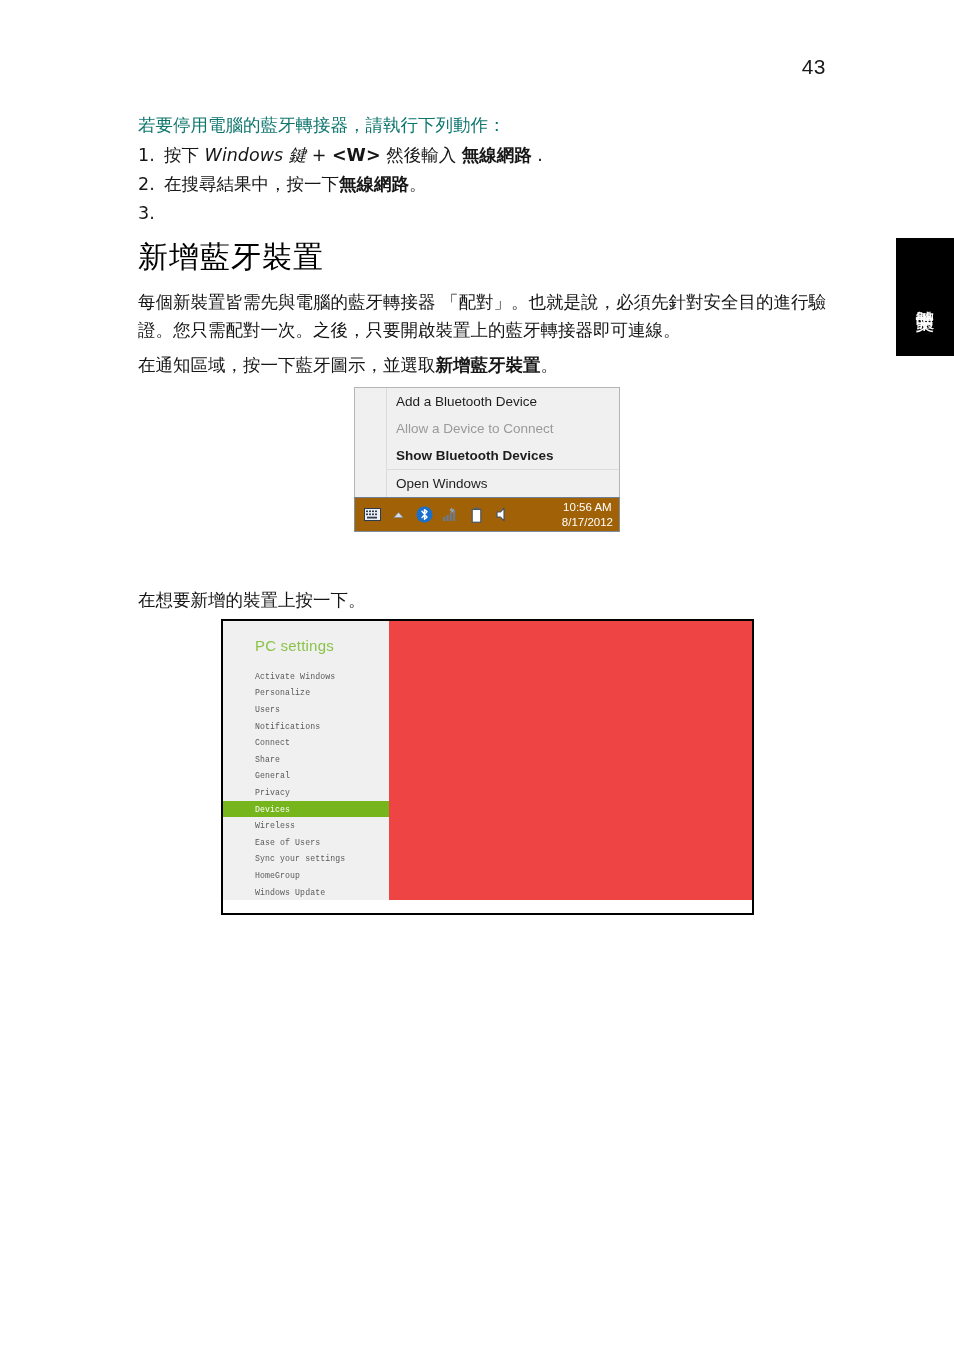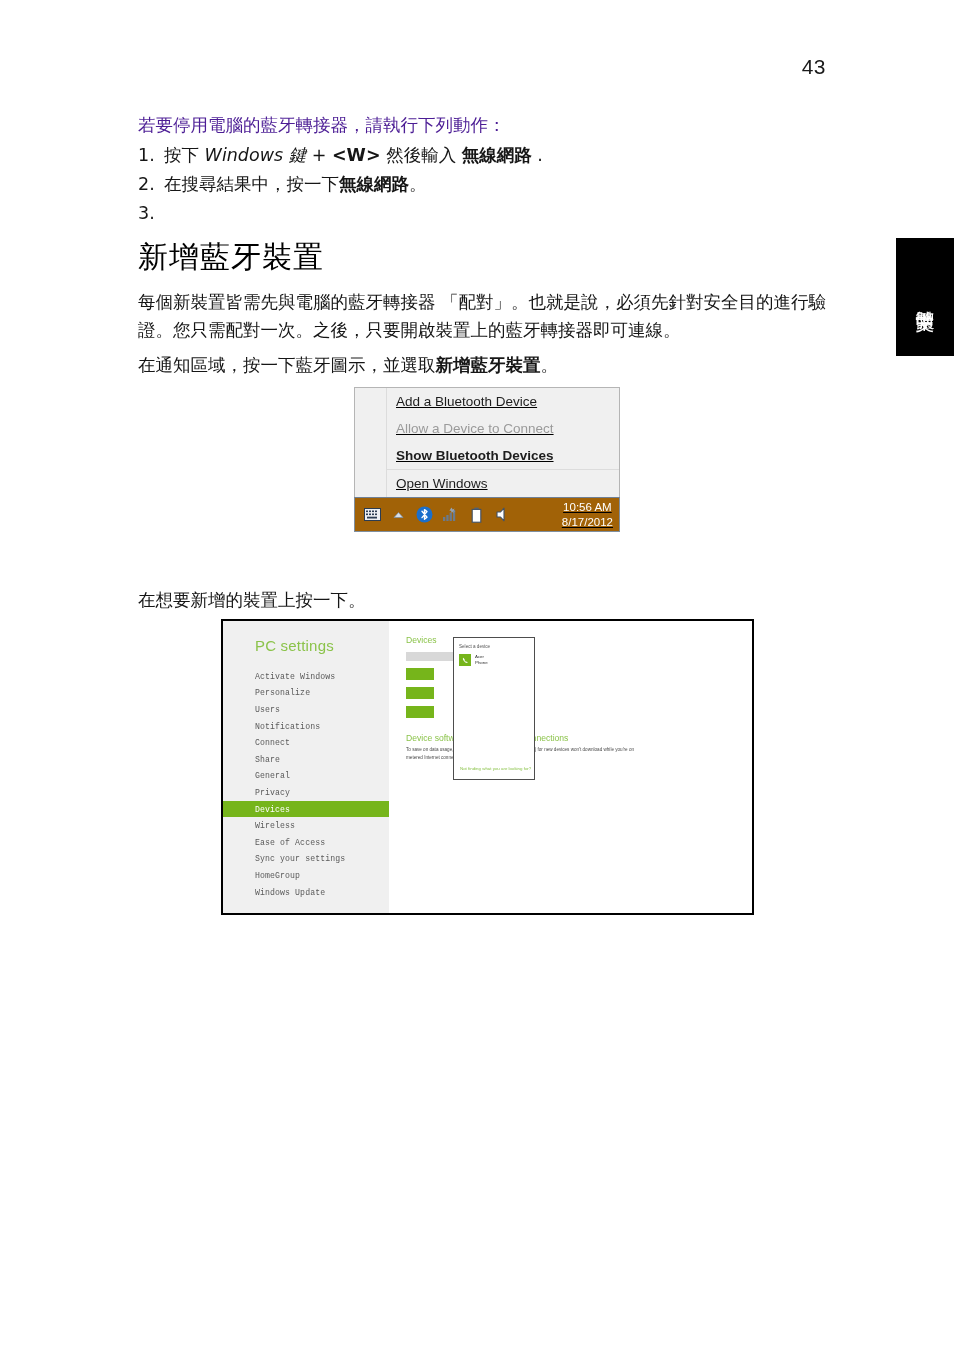--- a/index.html
+++ b/index.html
@@ -51,21 +51,21 @@
   
   .content {
     position: absolute;
     left: 138px;
     top: 112px;
     width: 700px;
   }
   .intro-line {
     font-size: 17.5px;
     line-height: 1.55;
-    color: #4c1d95;
+    color: #0f766e;
     font-family: "DejaVu Sans", sans-serif;
   }
   ol.steps {
     margin: 2px 0 0 0;
     padding: 0;
     list-style: none;
   }
   ol.steps li {
     font-size: 17.5px;
     line-height: 1.65;
@@ -97,21 +97,20 @@
     color: #161616;
     font-family: "DejaVu Sans", sans-serif;
   }
 
   
   .tray-figure {
     position: absolute;
     left: 354px;
     top: 387px;
     width: 322px;
-    text-decoration: underline;
   }
   .ctx-menu {
     background: #f0f0f0;
     border: 1px solid #b5b5b5;
     border-bottom: none;
     display: flex;
     box-sizing: border-box;
     width: 266px;
   }
   .ctx-gutter {
@@ -169,20 +168,21 @@
     position: absolute;
     left: 221px;
     top: 619px;
     width: 533px;
     height: 296px;
     border: 2px solid #000000;
     box-sizing: border-box;
     background: #ef4444;
     display: flex;
     overflow: hidden;
+    flex-direction: column;
   }
   .pcs-sidebar {
     width: 166px;
     flex: 0 0 166px;
     background: #f0f0f0;
     padding-top: 16px;
   }
   .pcs-title {
     color: #8bc34a;
     font-size: 15px;
@@ -411,21 +411,21 @@
     <div class="pcs-nav-item">Activate Windows</div>
     <div class="pcs-nav-item">Personalize</div>
     <div class="pcs-nav-item">Users</div>
     <div class="pcs-nav-item">Notifications</div>
     <div class="pcs-nav-item">Connect</div>
     <div class="pcs-nav-item">Share</div>
     <div class="pcs-nav-item">General</div>
     <div class="pcs-nav-item">Privacy</div>
     <div class="pcs-nav-item active">Devices</div>
     <div class="pcs-nav-item">Wireless</div>
-    <div class="pcs-nav-item">Ease of Access</div>
+    <div class="pcs-nav-item">Ease of Users</div>
     <div class="pcs-nav-item">Sync your settings</div>
     <div class="pcs-nav-item">HomeGroup</div>
     <div class="pcs-nav-item">Windows Update</div>
   </div>
 
   <div class="pcs-main">
     <div class="pcs-main-heading">Devices</div>
 
     <div class="pcs-toggle-row"></div>
     <div class="pcs-green-btn"></div>

